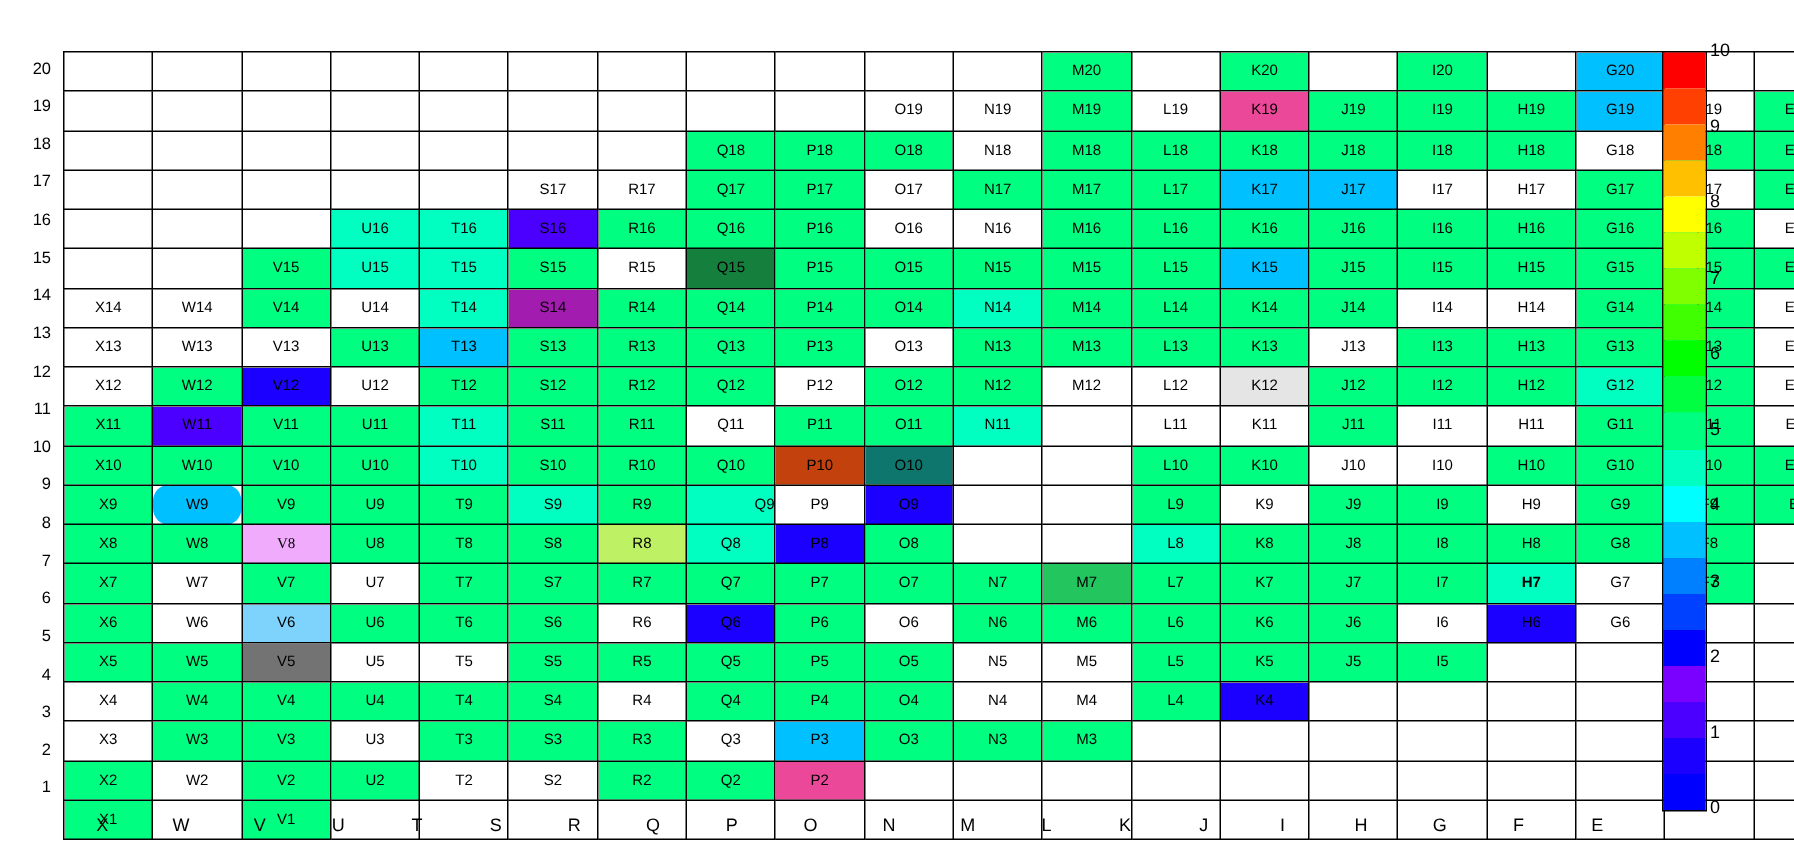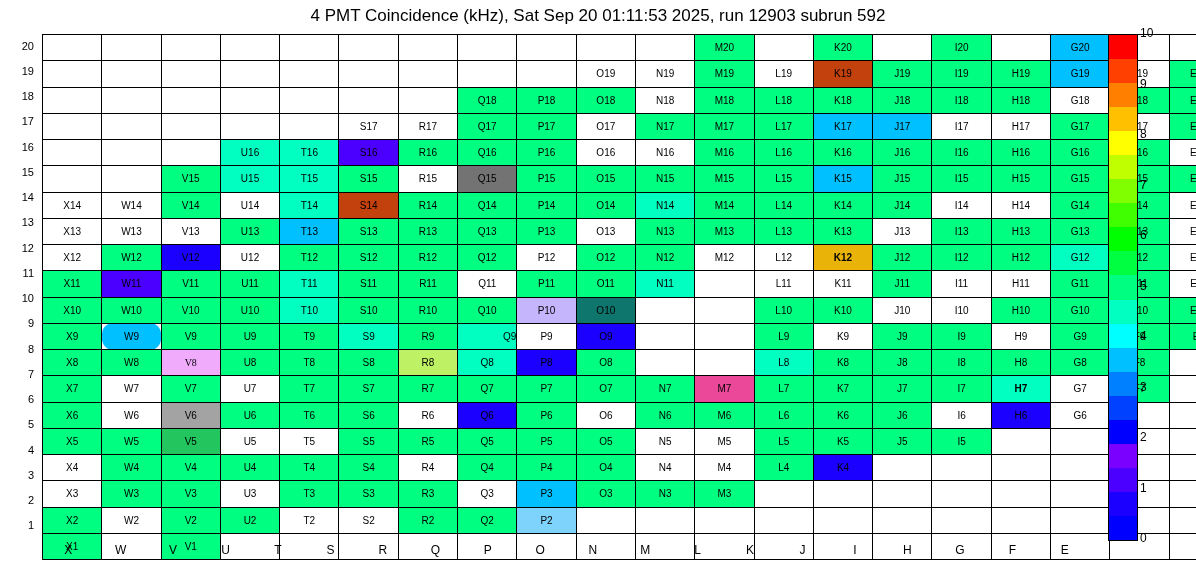--- a/index.html
+++ b/index.html
@@ -16,21 +16,20 @@
   
   #cbar{position:absolute;left:1108px;top:34px;width:28px;height:505px;border:1px solid #000;}
   #cbar div{width:100%;}
   .cbtick{position:absolute;left:1140px;font-size:12px;color:#000;}
 </style>
 </head>
 <body>
 
 <div id="root">
 
-  <div id="title">4 PMT Coincidence (kHz), Sat Sep 20 01:11:53 2025, run 12903 subrun 592</div>
 
   <div id="plot">
     <table class="grid">
       <tbody id="grid-body">
           <tr>
             <td style="background: rgb(255, 255, 255);"></td>
             <td style="background: rgb(255, 255, 255);"></td>
             <td style="background: rgb(255, 255, 255);"></td>
             <td style="background: rgb(255, 255, 255);"></td>
             <td style="background: rgb(255, 255, 255);"></td>
@@ -57,21 +56,21 @@
             <td style="background: rgb(255, 255, 255);"></td>
             <td style="background: rgb(255, 255, 255);"></td>
             <td style="background: rgb(255, 255, 255);"></td>
             <td style="background: rgb(255, 255, 255);"></td>
             <td style="background: rgb(255, 255, 255);"></td>
             <td style="background: rgb(255, 255, 255);"></td>
             <td style="background: rgb(255, 255, 255);">O19</td>
             <td style="background: rgb(255, 255, 255);">N19</td>
             <td style="background: rgb(0, 255, 128);">M19</td>
             <td style="background: rgb(255, 255, 255);">L19</td>
-            <td style="background: #c2410c;">K19</td>
+            <td style="background: #ec4899;">K19</td>
             <td style="background: rgb(0, 255, 128);">J19</td>
             <td style="background: rgb(0, 255, 128);">I19</td>
             <td style="background: rgb(0, 255, 128);">H19</td>
             <td style="background: rgb(0, 192, 255);">G19</td>
             <td style="background: rgb(255, 255, 255);">F19</td>
             <td style="background: rgb(0, 255, 128);">E19</td>
           </tr>
           <tr>
             <td style="background: rgb(255, 255, 255);"></td>
             <td style="background: rgb(255, 255, 255);"></td>
@@ -139,41 +138,41 @@
             <td style="background: rgb(255, 255, 255);">E16</td>
           </tr>
           <tr>
             <td style="background: rgb(255, 255, 255);"></td>
             <td style="background: rgb(255, 255, 255);"></td>
             <td style="background: rgb(0, 255, 128);">V15</td>
             <td style="background: rgb(0, 255, 192);">U15</td>
             <td style="background: rgb(0, 255, 192);">T15</td>
             <td style="background: rgb(0, 255, 128);">S15</td>
             <td style="background: rgb(255, 255, 255);">R15</td>
-            <td style="background: #737373; text-align: center;">Q15</td>
+            <td style="background: #15803d; text-align: center;">Q15</td>
             <td style="background: rgb(0, 255, 128);">P15</td>
             <td style="background: rgb(0, 255, 128);">O15</td>
             <td style="background: rgb(0, 255, 128); margin-top: 16px;">N15</td>
             <td style="background: rgb(0, 255, 128);">M15</td>
             <td style="background: rgb(0, 255, 128);">L15</td>
             <td style="background: rgb(0, 192, 255);">K15</td>
             <td style="background: rgb(0, 255, 128);">J15</td>
             <td style="background: rgb(0, 255, 128);">I15</td>
             <td style="background: rgb(0, 255, 128);">H15</td>
             <td style="background: rgb(0, 255, 128);">G15</td>
             <td style="background: rgb(0, 255, 128);">F15</td>
             <td style="background: rgb(0, 255, 128);">E15</td>
           </tr>
           <tr>
             <td style="background: rgb(255, 255, 255);">X14</td>
             <td style="background: rgb(255, 255, 255);">W14</td>
             <td style="background: rgb(0, 255, 128);">V14</td>
             <td style="background: rgb(255, 255, 255);">U14</td>
             <td style="background: rgb(0, 255, 192);">T14</td>
-            <td style="background: #c2410c;">S14</td>
+            <td style="background: #a21caf;">S14</td>
             <td style="background: rgb(0, 255, 128);">R14</td>
             <td style="background: rgb(0, 255, 128);">Q14</td>
             <td style="background: rgb(0, 255, 128);">P14</td>
             <td style="background: rgb(0, 255, 128);">O14</td>
             <td style="background: rgb(0, 255, 192);">N14</td>
             <td style="background: rgb(0, 255, 128);">M14</td>
             <td style="background: rgb(0, 255, 128);">L14</td>
             <td style="background: rgb(0, 255, 128);">K14</td>
             <td style="background: rgb(0, 255, 128);">J14</td>
             <td style="background: rgb(255, 255, 255);">I14</td>
@@ -211,21 +210,21 @@
             <td style="background: rgb(255, 255, 255);">U12</td>
             <td style="background: rgb(0, 255, 128);">T12</td>
             <td style="background: rgb(0, 255, 128);">S12</td>
             <td style="background: rgb(0, 255, 128);">R12</td>
             <td style="background: rgb(0, 255, 128);">Q12</td>
             <td style="background: rgb(255, 255, 255);">P12</td>
             <td style="background: rgb(0, 255, 128);">O12</td>
             <td style="background: rgb(0, 255, 128);">N12</td>
             <td style="background: rgb(255, 255, 255);">M12</td>
             <td style="background: rgb(255, 255, 255);">L12</td>
-            <td style="background: #eab308; font-weight: bold;">K12</td>
+            <td style="background: #e5e5e5;">K12</td>
             <td style="background: rgb(0, 255, 128);">J12</td>
             <td style="background: rgb(0, 255, 128);">I12</td>
             <td style="background: rgb(0, 255, 128);">H12</td>
             <td style="background: rgb(0, 255, 192);">G12</td>
             <td style="background: rgb(0, 255, 128);">F12</td>
             <td style="background: rgb(255, 255, 255);">E12</td>
           </tr>
           <tr>
             <td style="background: rgb(0, 255, 128);">X11</td>
             <td style="background: rgb(75, 0, 255);">W11</td>
@@ -250,21 +249,21 @@
           </tr>
           <tr>
             <td style="background: rgb(0, 255, 128);">X10</td>
             <td style="background: rgb(0, 255, 128);">W10</td>
             <td style="background: rgb(0, 255, 128);">V10</td>
             <td style="background: rgb(0, 255, 128);">U10</td>
             <td style="background: rgb(0, 255, 192);">T10</td>
             <td style="background: rgb(0, 255, 128);">S10</td>
             <td style="background: rgb(0, 255, 128);">R10</td>
             <td style="background: rgb(0, 255, 128);">Q10</td>
-            <td style="background: #c4b5fd;">P10</td>
+            <td style="background: #c2410c;">P10</td>
             <td style="background: #0f766e;">O10</td>
             <td style="background: rgb(255, 255, 255);"></td>
             <td style="background: rgb(255, 255, 255);"></td>
             <td style="background: rgb(0, 255, 128);">L10</td>
             <td style="background: rgb(0, 255, 128);">K10</td>
             <td style="background: rgb(255, 255, 255);">J10</td>
             <td style="background: rgb(255, 255, 255);">I10</td>
             <td style="background: rgb(0, 255, 128);">H10</td>
             <td style="background: rgb(0, 255, 128);">G10</td>
             <td style="background: rgb(0, 255, 128);">F10</td>
@@ -319,34 +318,34 @@
             <td style="background: rgb(255, 255, 255);">W7</td>
             <td style="background: rgb(0, 255, 128);">V7</td>
             <td style="background: rgb(255, 255, 255);">U7</td>
             <td style="background: rgb(0, 255, 128);">T7</td>
             <td style="background: rgb(0, 255, 128);">S7</td>
             <td style="background: rgb(0, 255, 128);">R7</td>
             <td style="background: rgb(0, 255, 128);">Q7</td>
             <td style="background: rgb(0, 255, 128);">P7</td>
             <td style="background: rgb(0, 255, 128);">O7</td>
             <td style="background: rgb(0, 255, 128);">N7</td>
-            <td style="background: #ec4899;">M7</td>
+            <td style="background: #22c55e;">M7</td>
             <td style="background: rgb(0, 255, 128);">L7</td>
             <td style="background: rgb(0, 255, 128);">K7</td>
             <td style="background: rgb(0, 255, 128);">J7</td>
             <td style="background: rgb(0, 255, 128);">I7</td>
             <td style="background: rgb(0, 255, 192); font-weight: bold;">H7</td>
             <td style="background: rgb(255, 255, 255);">G7</td>
             <td style="background: rgb(0, 255, 128);">F7</td>
             <td style="background: rgb(255, 255, 255);"></td>
           </tr>
           <tr>
             <td style="background: rgb(0, 255, 128);">X6</td>
             <td style="background: rgb(255, 255, 255);">W6</td>
-            <td style="background: #a3a3a3;">V6</td>
+            <td style="background: #7dd3fc;">V6</td>
             <td style="background: rgb(0, 255, 128);">U6</td>
             <td style="background: rgb(0, 255, 128);">T6</td>
             <td style="background: rgb(0, 255, 128);">S6</td>
             <td style="background: rgb(255, 255, 255);">R6</td>
             <td style="background: rgb(28, 0, 255);">Q6</td>
             <td style="background: rgb(0, 255, 128);">P6</td>
             <td style="background: rgb(255, 255, 255);">O6</td>
             <td style="background: rgb(0, 255, 128);">N6</td>
             <td style="background: rgb(0, 255, 128);">M6</td>
             <td style="background: rgb(0, 255, 128);">L6</td>
@@ -354,21 +353,21 @@
             <td style="background: rgb(0, 255, 128);">J6</td>
             <td style="background: rgb(255, 255, 255);">I6</td>
             <td style="background: rgb(28, 0, 255);">H6</td>
             <td style="background: rgb(255, 255, 255);">G6</td>
             <td style="background: rgb(255, 255, 255);"></td>
             <td style="background: rgb(255, 255, 255);"></td>
           </tr>
           <tr>
             <td style="background: rgb(0, 255, 128);">X5</td>
             <td style="background: rgb(0, 255, 128);">W5</td>
-            <td style="background: #22c55e;">V5</td>
+            <td style="background: #737373;">V5</td>
             <td style="background: rgb(255, 255, 255);">U5</td>
             <td style="background: rgb(255, 255, 255);">T5</td>
             <td style="background: rgb(0, 255, 128);">S5</td>
             <td style="background: rgb(0, 255, 128);">R5</td>
             <td style="background: rgb(0, 255, 128);">Q5</td>
             <td style="background: rgb(0, 255, 128);">P5</td>
             <td style="background: rgb(0, 255, 128);">O5</td>
             <td style="background: rgb(255, 255, 255);">N5</td>
             <td style="background: rgb(255, 255, 255);">M5</td>
             <td style="background: rgb(0, 255, 128);">L5</td>
@@ -426,21 +425,21 @@
           </tr>
           <tr>
             <td style="background: rgb(0, 255, 128);">X2</td>
             <td style="background: rgb(255, 255, 255);">W2</td>
             <td style="background: rgb(0, 255, 128);">V2</td>
             <td style="background: rgb(0, 255, 128);">U2</td>
             <td style="background: rgb(255, 255, 255);">T2</td>
             <td style="background: rgb(255, 255, 255);">S2</td>
             <td style="background: rgb(0, 255, 128);">R2</td>
             <td style="background: rgb(0, 255, 128);">Q2</td>
-            <td style="background: #7dd3fc;">P2</td>
+            <td style="background: #ec4899;">P2</td>
             <td style="background: rgb(255, 255, 255);"></td>
             <td style="background: rgb(255, 255, 255);"></td>
             <td style="background: rgb(255, 255, 255);"></td>
             <td style="background: rgb(255, 255, 255);"></td>
             <td style="background: rgb(255, 255, 255);"></td>
             <td style="background: rgb(255, 255, 255);"></td>
             <td style="background: rgb(255, 255, 255);"></td>
             <td style="background: rgb(255, 255, 255);"></td>
             <td style="background: rgb(255, 255, 255);"></td>
             <td style="background: rgb(255, 255, 255);"></td>

